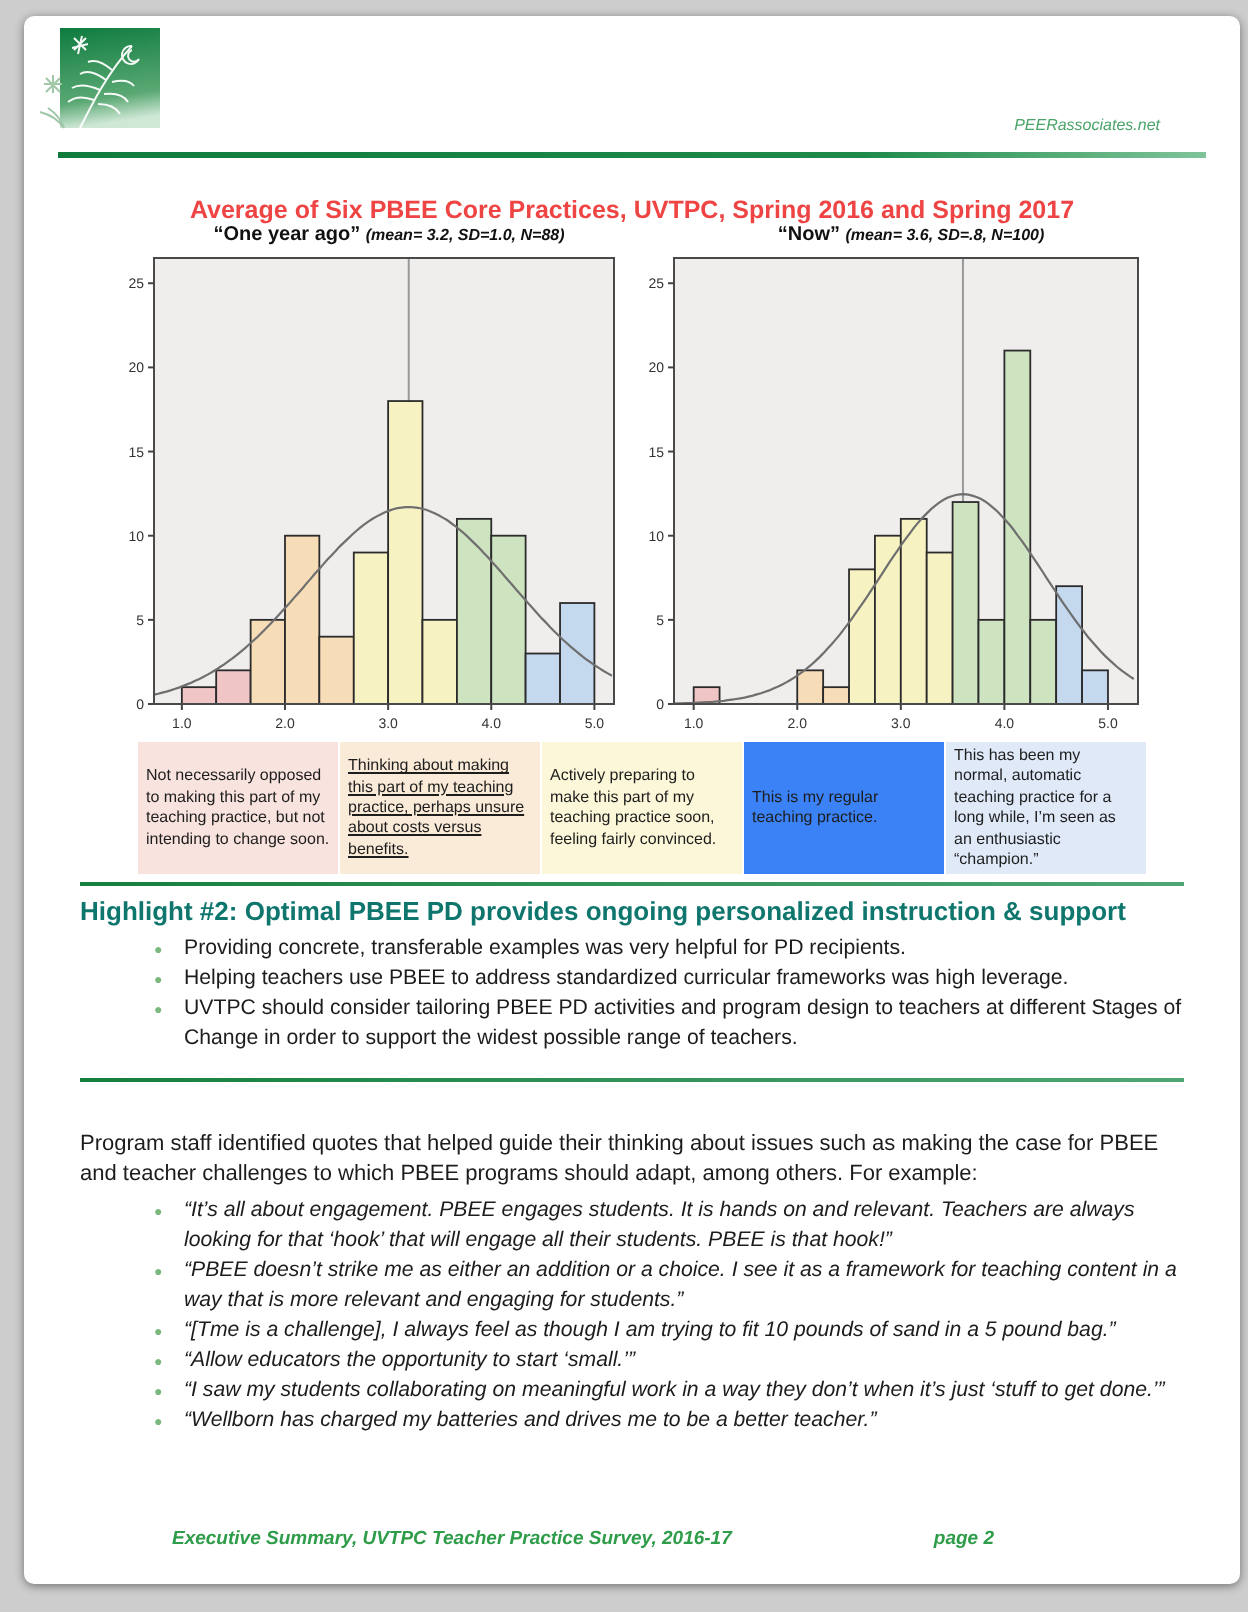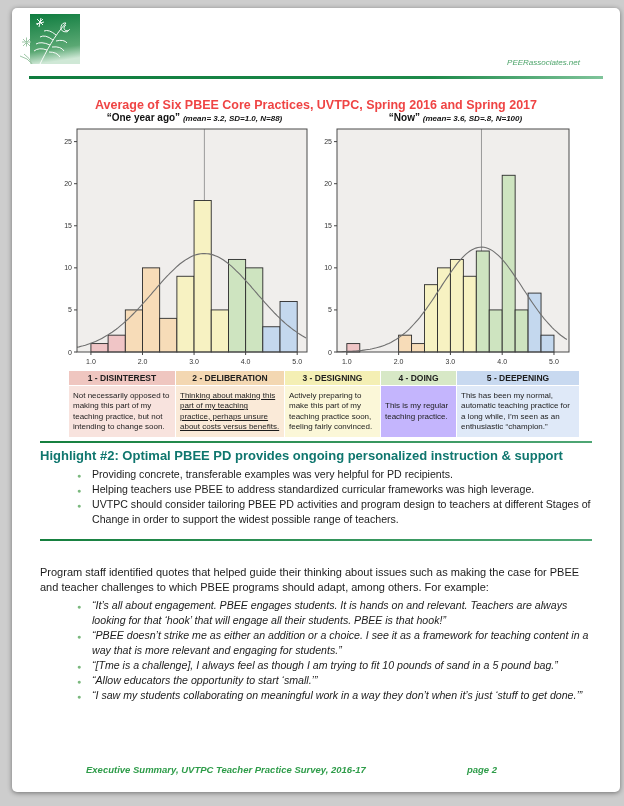--- a/index.html
+++ b/index.html
@@ -171,32 +171,25 @@
           <text x="137.41071428571428" y="238" text-anchor="middle" font-size="7" fill="#333">3.0</text>
           <line x1="189.19642857142856" x2="189.19642857142856" y1="226" y2="229" stroke="#444" stroke-width="1"></line>
           <text x="189.19642857142856" y="238" text-anchor="middle" font-size="7" fill="#333">4.0</text>
           <line x1="240.98214285714283" x2="240.98214285714283" y1="226" y2="229" stroke="#444" stroke-width="1"></line>
           <text x="240.98214285714283" y="238" text-anchor="middle" font-size="7" fill="#333">5.0</text>
         </svg>
     </figure>
 
     <table class="stages">
       <tbody>
-        <tr class="hd">
-            <td style="background: rgb(239, 198, 192); width: 106px;">1 - DISINTEREST</td>
-            <td style="background: rgb(243, 215, 178); width: 108px;">2 - DELIBERATION</td>
-            <td style="background: rgb(244, 239, 180); width: 95px;">3 - DESIGNING</td>
-            <td style="background: rgb(215, 232, 198); width: 75px;">4 - DOING</td>
-            <td style="background: rgb(200, 217, 240); width: 122px;">5 - DEEPENING</td>
-          </tr>
         <tr class="bd">
             <td style="background: rgb(248, 227, 222);">Not necessarily opposed to making this part of my teaching practice, but not intending to change soon.</td>
             <td style="background: rgb(250, 234, 216); text-decoration: underline;">Thinking about making this part of my teaching practice, perhaps unsure about costs versus benefits.</td>
             <td style="background: rgb(251, 247, 216);">Actively preparing to make this part of my teaching practice soon, feeling fairly convinced.</td>
-            <td style="background: #c4b5fd;">This is my regular teaching practice.</td>
+            <td style="background: #3b82f6;">This is my regular teaching practice.</td>
             <td style="background: rgb(223, 233, 248);">This has been my normal, automatic teaching practice for a long while, I’m seen as an enthusiastic “champion.”</td>
           </tr>
       </tbody>
     </table>
 
     <div class="grule" style="top:433px;"></div>
     <div class="hgreen" style="top:440px;">Highlight #2: Optimal PBEE PD provides ongoing personalized instruction &amp; support</div>
     <ul class="blist" style="top:459px;">
         <li>Providing concrete, transferable examples was very helpful for PD recipients.</li>
         <li>Helping teachers use PBEE to address standardized curricular frameworks was high leverage.</li>
@@ -204,19 +197,20 @@
       </ul>
 
     <div class="grule" style="top:531px;"></div>
     <div class="para" style="top:557px;">Program staff identified quotes that helped guide their thinking about issues such as making the case for PBEE and teacher challenges to which PBEE programs should adapt, among others. For example:</div>
     <ul class="blist quotes" style="top:590px;">
         <li>“It’s all about engagement. PBEE engages students. It is hands on and relevant. Teachers are always looking for that ‘hook’ that will engage all their students. PBEE is that hook!”</li>
         <li>“PBEE doesn’t strike me as either an addition or a choice. I see it as a framework for teaching content in a way that is more relevant and engaging for students.”</li>
         <li>“[Tme is a challenge], I always feel as though I am trying to fit 10 pounds of sand in a 5 pound bag.”</li>
         <li>“Allow educators the opportunity to start ‘small.’”</li>
         <li>“I saw my students collaborating on meaningful work in a way they don’t when it’s just ‘stuff to get done.’”</li>
+        <li>“Wellborn has charged my batteries and drives me to be a better teacher.”</li>
       </ul>
 
     <div class="footer-left">Executive Summary, UVTPC Teacher Practice Survey, 2016-17</div>
     <div class="footer-page">page 2</div>
 
   </div>
 </div>
 
 </body></html>

